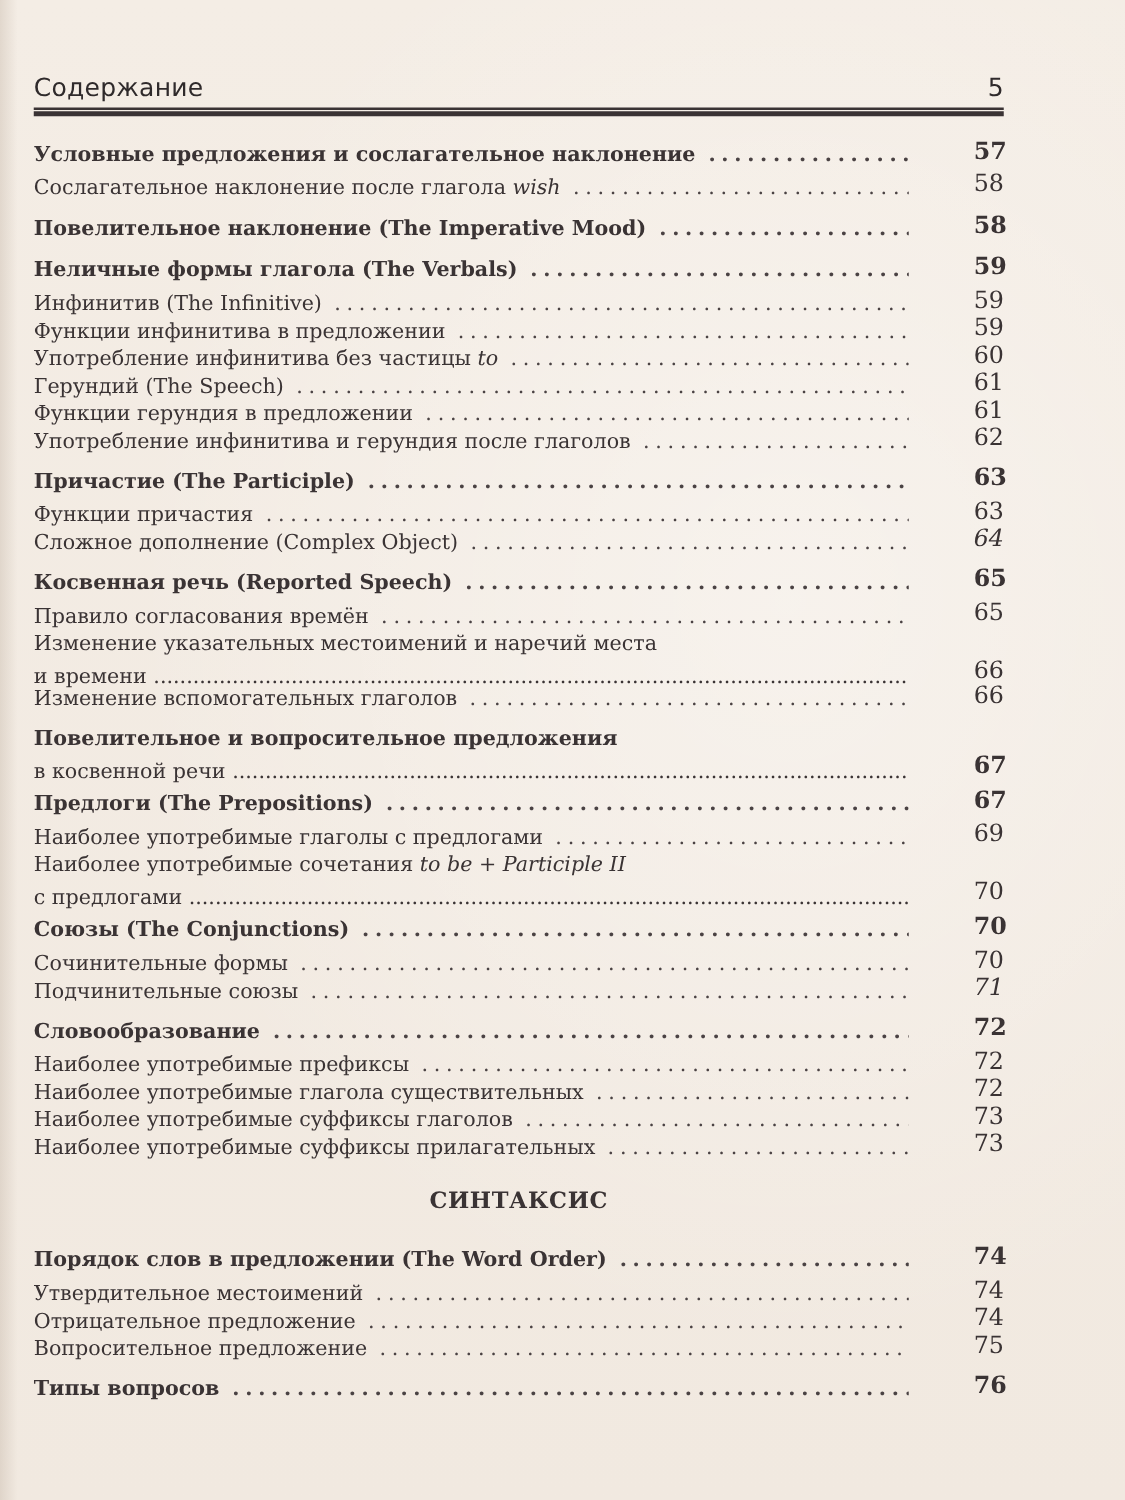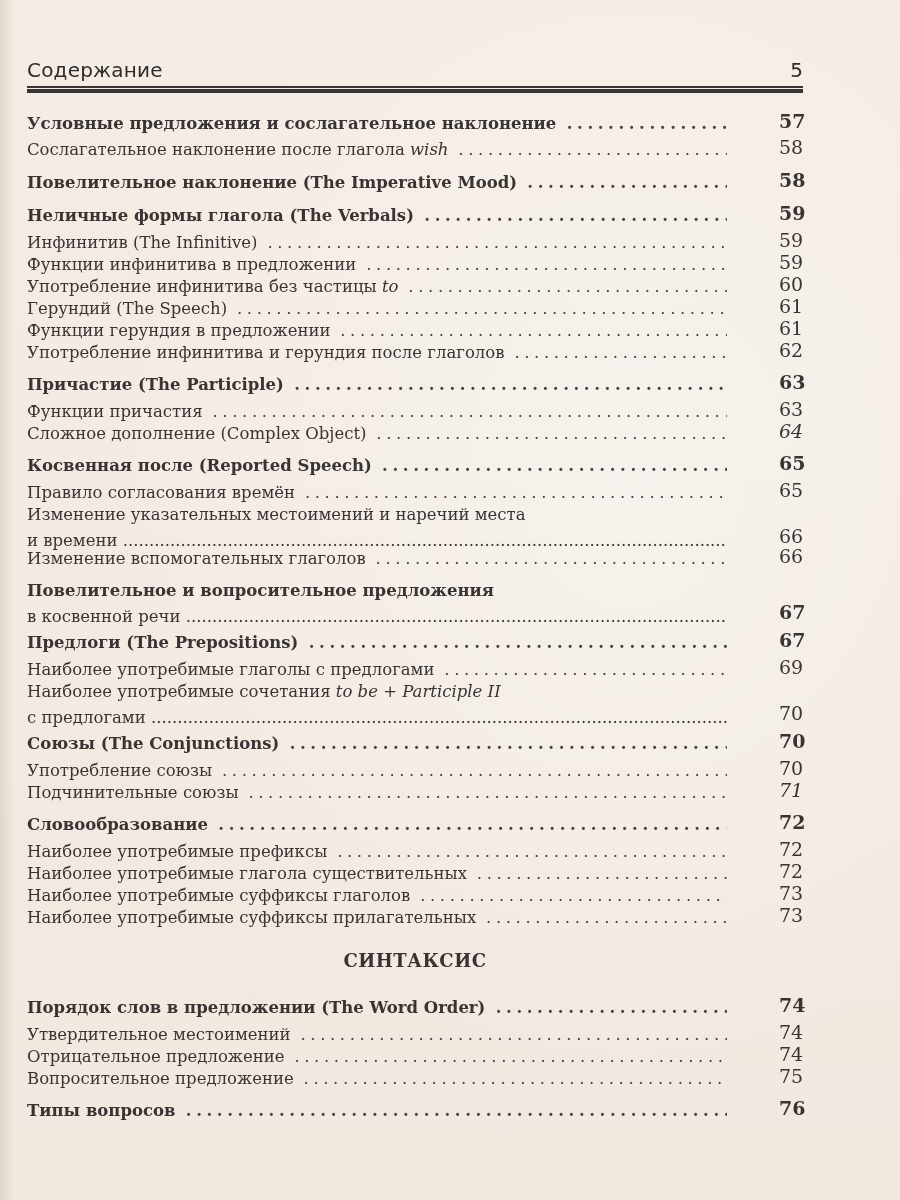--- a/index.html
+++ b/index.html
@@ -189,21 +189,21 @@
     </div>
     <div class="entry" style="top: 401px;">
       <div class="label" style="top: 0px;"><span class="txt">Функции причастия</span><span class="leader"> ........................................................................................................................</span></div>
       <div class="page-num" style="top: -3px;">63</div>
     </div>
     <div class="entry" style="top: 423px;">
       <div class="label" style="top: 0px;"><span class="txt">Сложное дополнение (Complex Object)</span><span class="leader"> ........................................................................................................................</span></div>
       <div class="page-num" style="top: -3px; font-style: italic;">64</div>
     </div>
     <div class="entry bold" style="top: 455px;">
-      <div class="label" style="top: 0px;"><span class="txt">Косвенная после (Reported Speech)</span><span class="leader"> ........................................................................................................................</span></div>
+      <div class="label" style="top: 0px;"><span class="txt">Косвенная речь (Reported Speech)</span><span class="leader"> ........................................................................................................................</span></div>
       <div class="page-num" style="top: -3px;">65</div>
     </div>
     <div class="entry" style="top: 482px;">
       <div class="label" style="top: 0px;"><span class="txt">Правило согласования времён</span><span class="leader"> ........................................................................................................................</span></div>
       <div class="page-num" style="top: -3px;">65</div>
     </div>
     <div class="entry" style="top: 504px;">
       <div class="label" style="top: 0px;"><span class="txt">Изменение указательных местоимений и наречий места</span></div>
       <div class="line2" style="top: 26px;"><span>и времени</span><span class="leader"> ........................................................................................................................</span></div>
       <div class="page-num" style="top: 21px;">66</div>
@@ -228,21 +228,21 @@
     <div class="entry" style="top: 681px;">
       <div class="label" style="top: 0px;"><span class="txt">Наиболее употребимые сочетания </span><span class="it">to be + Participle II</span></div>
       <div class="line2" style="top: 26px;"><span>с предлогами</span><span class="leader"> ........................................................................................................................</span></div>
       <div class="page-num" style="top: 21px;">70</div>
     </div>
     <div class="entry bold" style="top: 733px;">
       <div class="label" style="top: 0px;"><span class="txt">Союзы (The Conjunctions)</span><span class="leader"> ........................................................................................................................</span></div>
       <div class="page-num" style="top: -3px;">70</div>
     </div>
     <div class="entry" style="top: 760px;">
-      <div class="label" style="top: 0px;"><span class="txt">Употребление союзы</span><span class="leader"> ........................................................................................................................</span></div>
+      <div class="label" style="top: 0px;"><span class="txt">Сочинительные формы</span><span class="leader"> ........................................................................................................................</span></div>
       <div class="page-num" style="top: -3px;">70</div>
     </div>
     <div class="entry" style="top: 782px;">
       <div class="label" style="top: 0px;"><span class="txt">Подчинительные союзы</span><span class="leader"> ........................................................................................................................</span></div>
       <div class="page-num" style="top: -3px; font-style: italic;">71</div>
     </div>
     <div class="entry bold" style="top: 814px;">
       <div class="label" style="top: 0px;"><span class="txt">Словообразование</span><span class="leader"> ........................................................................................................................</span></div>
       <div class="page-num" style="top: -3px;">72</div>
     </div>

